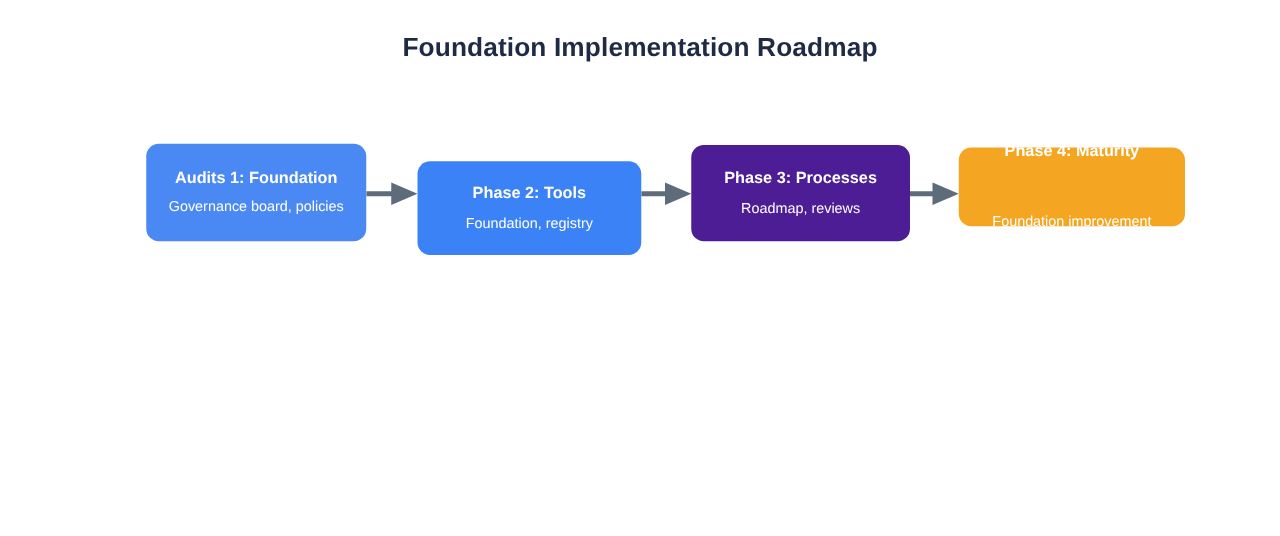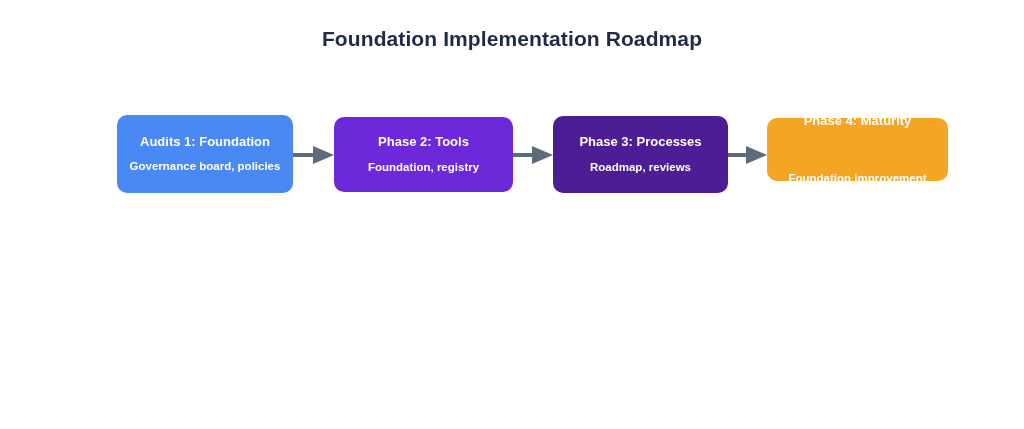--- a/index.html
+++ b/index.html
@@ -41,21 +41,21 @@
   .phase-title {
     font-size: 13px;
     font-weight: bold;
     color: #ffffff;
     line-height: 1.2;
     text-align: center;
     white-space: nowrap;
   }
   .phase-subtitle {
     font-size: 11.5px;
-    font-weight: bold;
+    font-weight: normal;
     color: #ffffff;
     line-height: 1.2;
     text-align: right;
     white-space: nowrap;
     margin-top: 11px;
   }
 
   
   #phase-box-1 { left: 117px; top: 115px; width: 176px; height: 78px; }
   #phase-box-2 { left: 334px; top: 117px; width: 179px; height: 75px; }
@@ -81,21 +81,21 @@
   <div class="phase-box" id="phase-box-1" style="background-color: rgb(74, 137, 243); color: rgb(255, 255, 255);">
     <div class="phase-title">Audits 1: Foundation</div>
     <div class="phase-subtitle">Governance board, policies</div>
   </div>
 
   <svg class="connector-arrow" id="connector-arrow-1" viewBox="0 0 41 22" preserveAspectRatio="none">
     <line x1="0" y1="11" x2="22" y2="11" stroke="#5d6b7a" stroke-width="4"></line>
     <polygon points="20,2 41,11 20,20" fill="#5d6b7a"></polygon>
   </svg>
 
-  <div class="phase-box" id="phase-box-2" style="background-color: #6d28d9; color: rgb(255, 255, 255);">
+  <div class="phase-box" id="phase-box-2" style="background-color: #3b82f6; color: rgb(255, 255, 255); margin-top: 12px;">
     <div class="phase-title">Phase 2: Tools</div>
     <div class="phase-subtitle">Foundation, registry</div>
   </div>
 
   <svg class="connector-arrow" id="connector-arrow-2" viewBox="0 0 40 22" preserveAspectRatio="none">
     <line x1="0" y1="11" x2="21" y2="11" stroke="#5d6b7a" stroke-width="4"></line>
     <polygon points="19,2 40,11 19,20" fill="#5d6b7a"></polygon>
   </svg>
 
   <div class="phase-box" id="phase-box-3" style="background-color: #4c1d95; color: rgb(255, 255, 255);">

